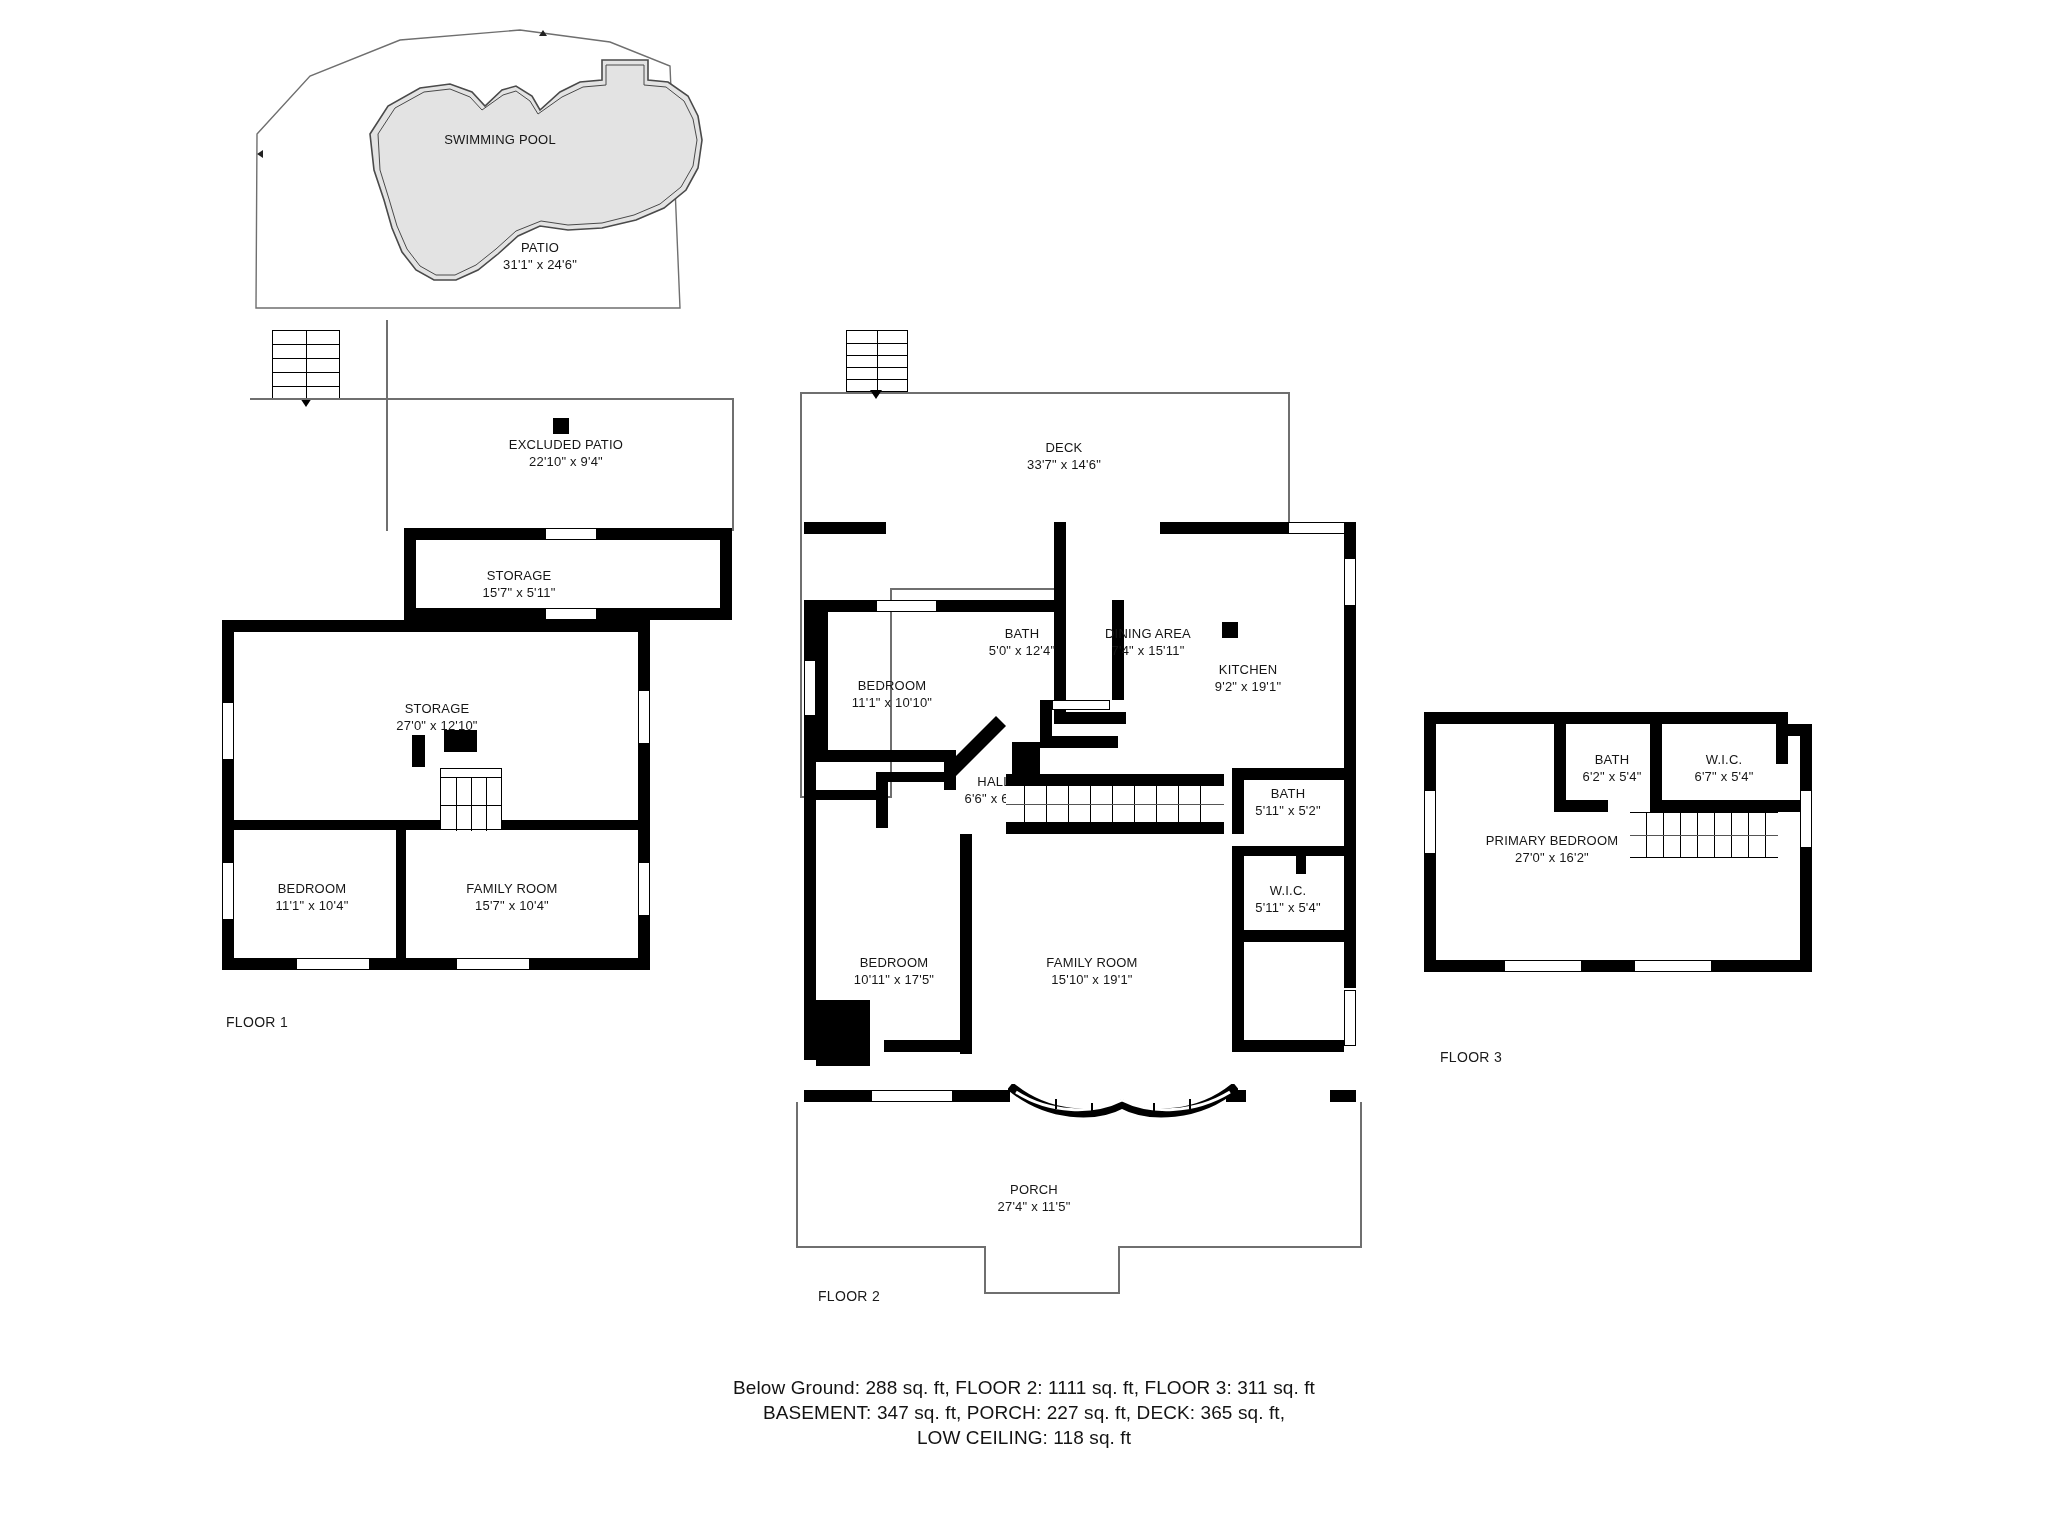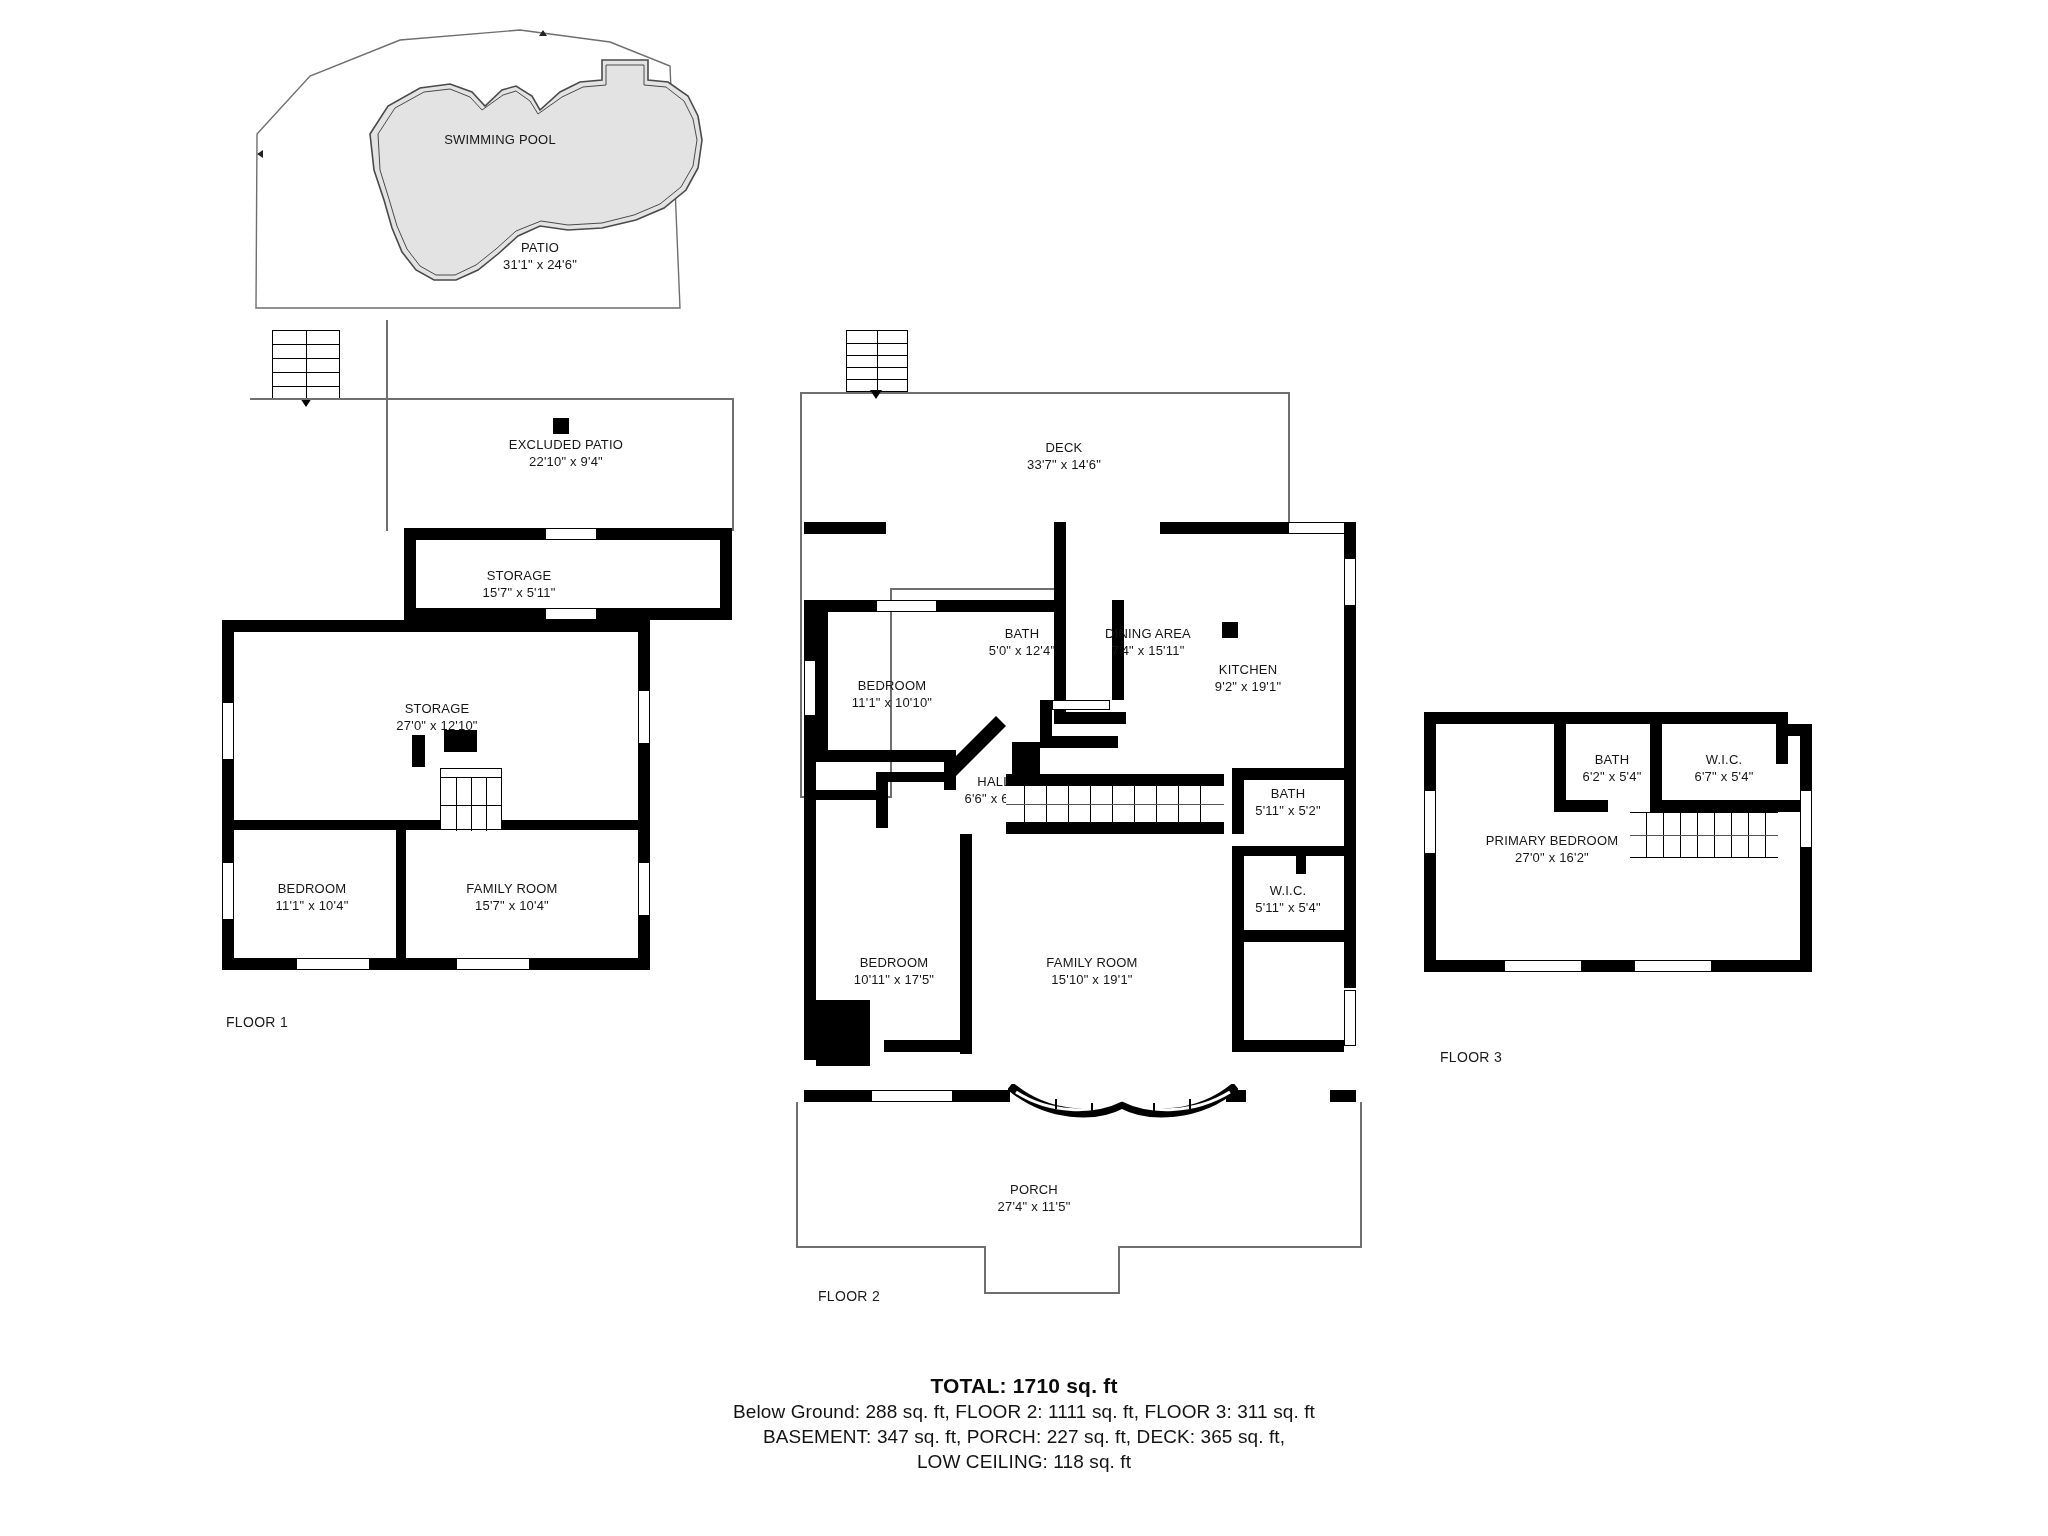--- a/index.html
+++ b/index.html
@@ -335,21 +335,20 @@
     <span class="dim">6'7" x 5'4"</span>
   </div>
   <div class="lbl" style="left:1552px;top:833px;">
     <span class="nm">PRIMARY BEDROOM</span>
     <span class="dim">27'0" x 16'2"</span>
   </div>
 
   <div class="floortag" style="left:1440px;top:1008px;margin-top:41px;">FLOOR 3</div>
 
   <div class="summary" style="top:1374px;">
-    <div class="sum-total">TOTAL: 1710 sq. ft</div>
     <div class="sum-line">Below Ground: 288 sq. ft, FLOOR 2: 1111 sq. ft, FLOOR 3: 311 sq. ft</div>
     <div class="sum-line">BASEMENT: 347 sq. ft, PORCH: 227 sq. ft, DECK: 365 sq. ft,</div>
     <div class="sum-line">LOW CEILING: 118 sq. ft</div>
   </div>
 
 
 
 </div>
 
 </body></html>

